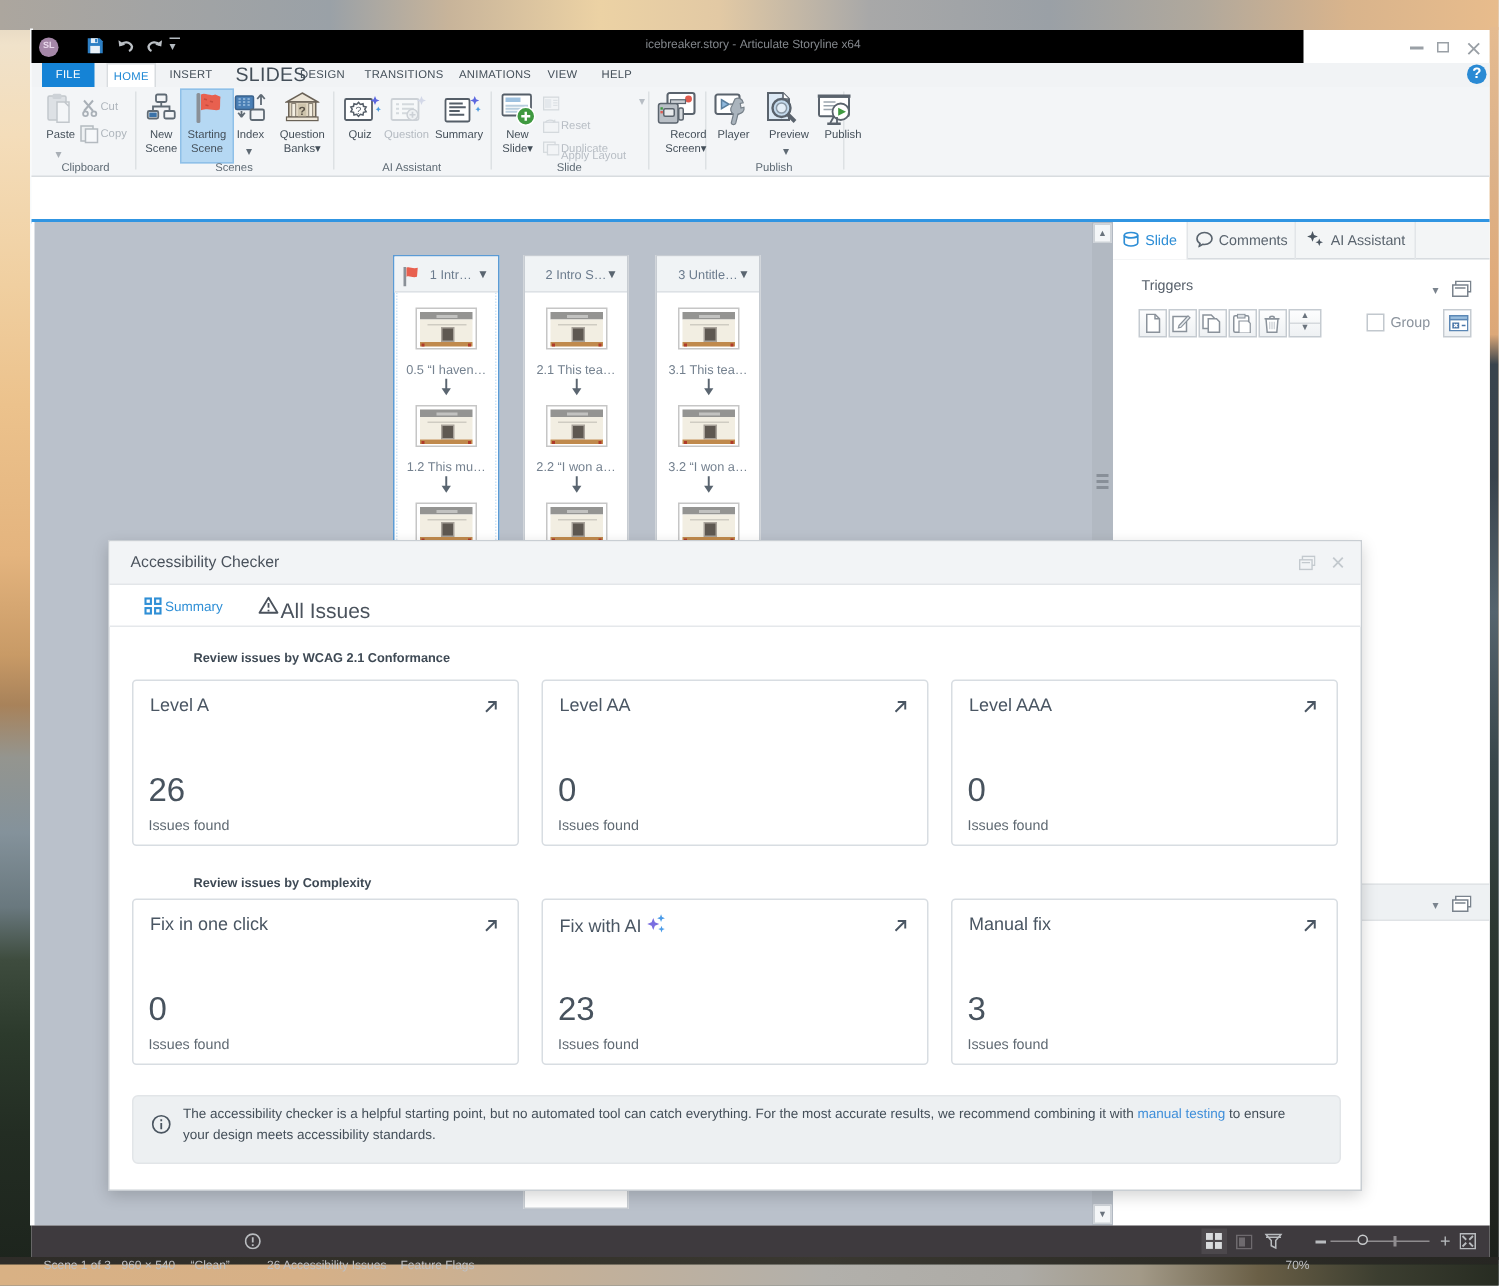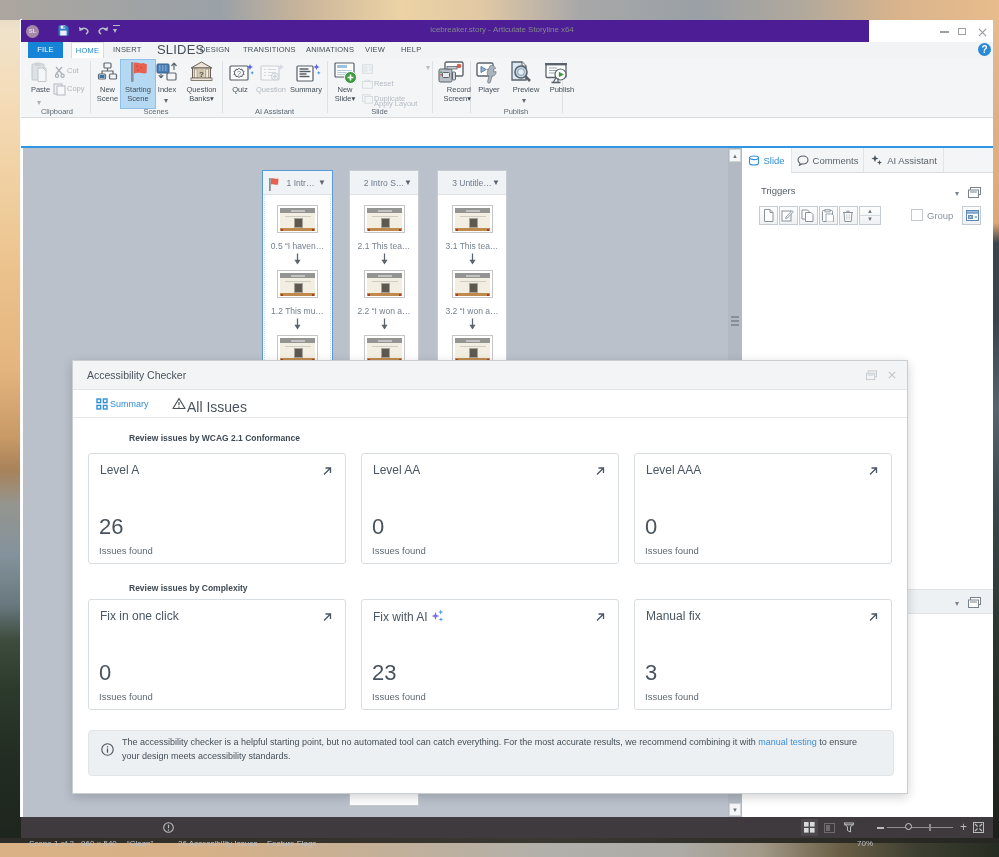--- a/index.html
+++ b/index.html
@@ -14,21 +14,21 @@
   }
   #wpRight { left:993px; top:18px; width:6px; height:822px;
     background:linear-gradient(180deg,#e5bb90 0px,#dcb28a 90px,#e0ab7a 170px,#dca878 205px,#39444d 225px,#39434c 300px,#55646e 390px,#4a5860 430px,#39474b 490px,#2c3832 600px,#242d26 700px,#1f241f 780px,#1c211b 822px);
   }
   #wpBot1 { left:0; top:838px; width:999px; height:5px;
     background:linear-gradient(90deg,#2e2c28 0%,#333129 30%,#3a3831 55%,#2f2e28 75%,#262622 100%); }
   #wpBot2 { left:0; top:843px; width:999px; height:14px;
     background:linear-gradient(90deg,#d9b184 0%,#d6b087 20%,#c4b098 38%,#b2b0ab 55%,#adaba6 68%,#a39a88 76%,#6a5f46 84%,#3c3e30 92%,#272c22 100%); }
   
   #win { left:21px; top:20px; width:972px; height:818px; background:#fff; }
-  #titlebar { left:0; top:0; width:848px; height:22px; background:#4c1d95; }
+  #titlebar { left:0; top:0; width:848px; height:22px; background:#000000; }
   #tabrow { left:0; top:22px; width:972px; height:16px; background:#f1f3f5; }
   #ribbon { left:0; top:38px; width:972px; height:60px; background:#f3f5f7; border-bottom:1px solid #d8dcdf; }
   #svbar { left:0; top:98px; width:972px; height:28px; background:#fbfcfd; }
   #svline { left:0; top:126px; width:972px; height:3px; background:#3095e2; }
   #main { left:0; top:128px; width:972px; height:669px; background:#fff; }
   #rpanel { left:721px; top:0px; width:251px; height:669px; background:#fff; }
   #statusbar { left:0; top:797px; width:972px; height:21px; background:#3e3a3e; }
 
   .grouplabel { position:absolute; top:49px; font-size:7.5px; color:#5e6a74; width:100%; text-align:center; }
   .gsep { position:absolute; top:3px; height:52px; width:1px; background:#dde1e4; }

